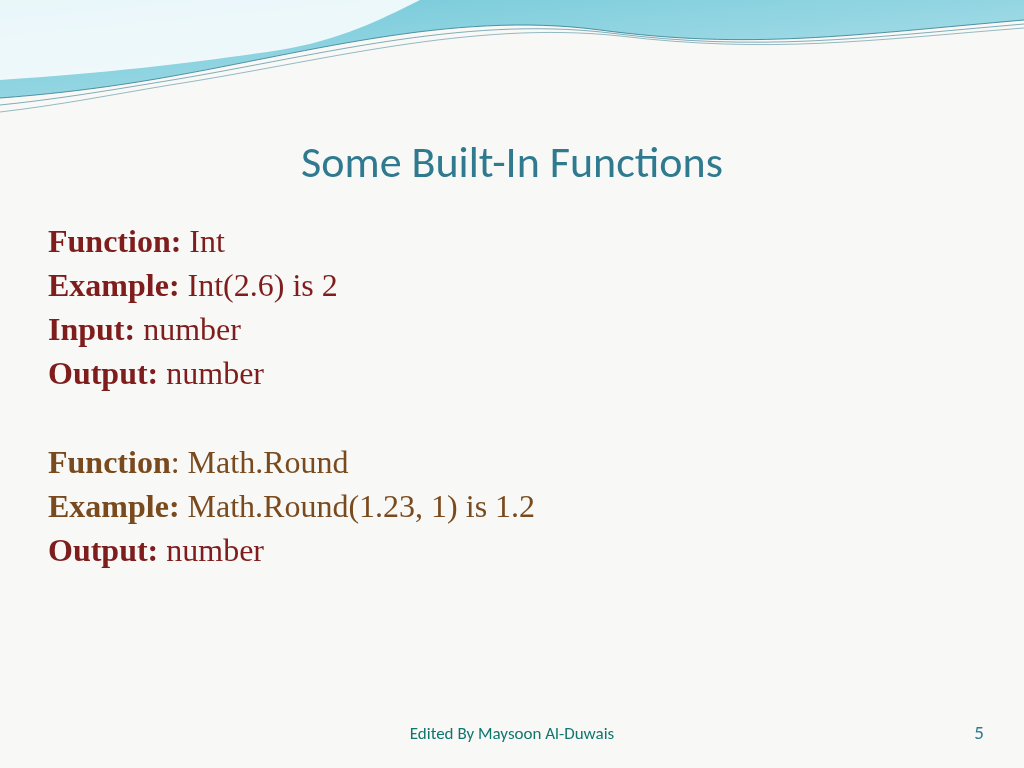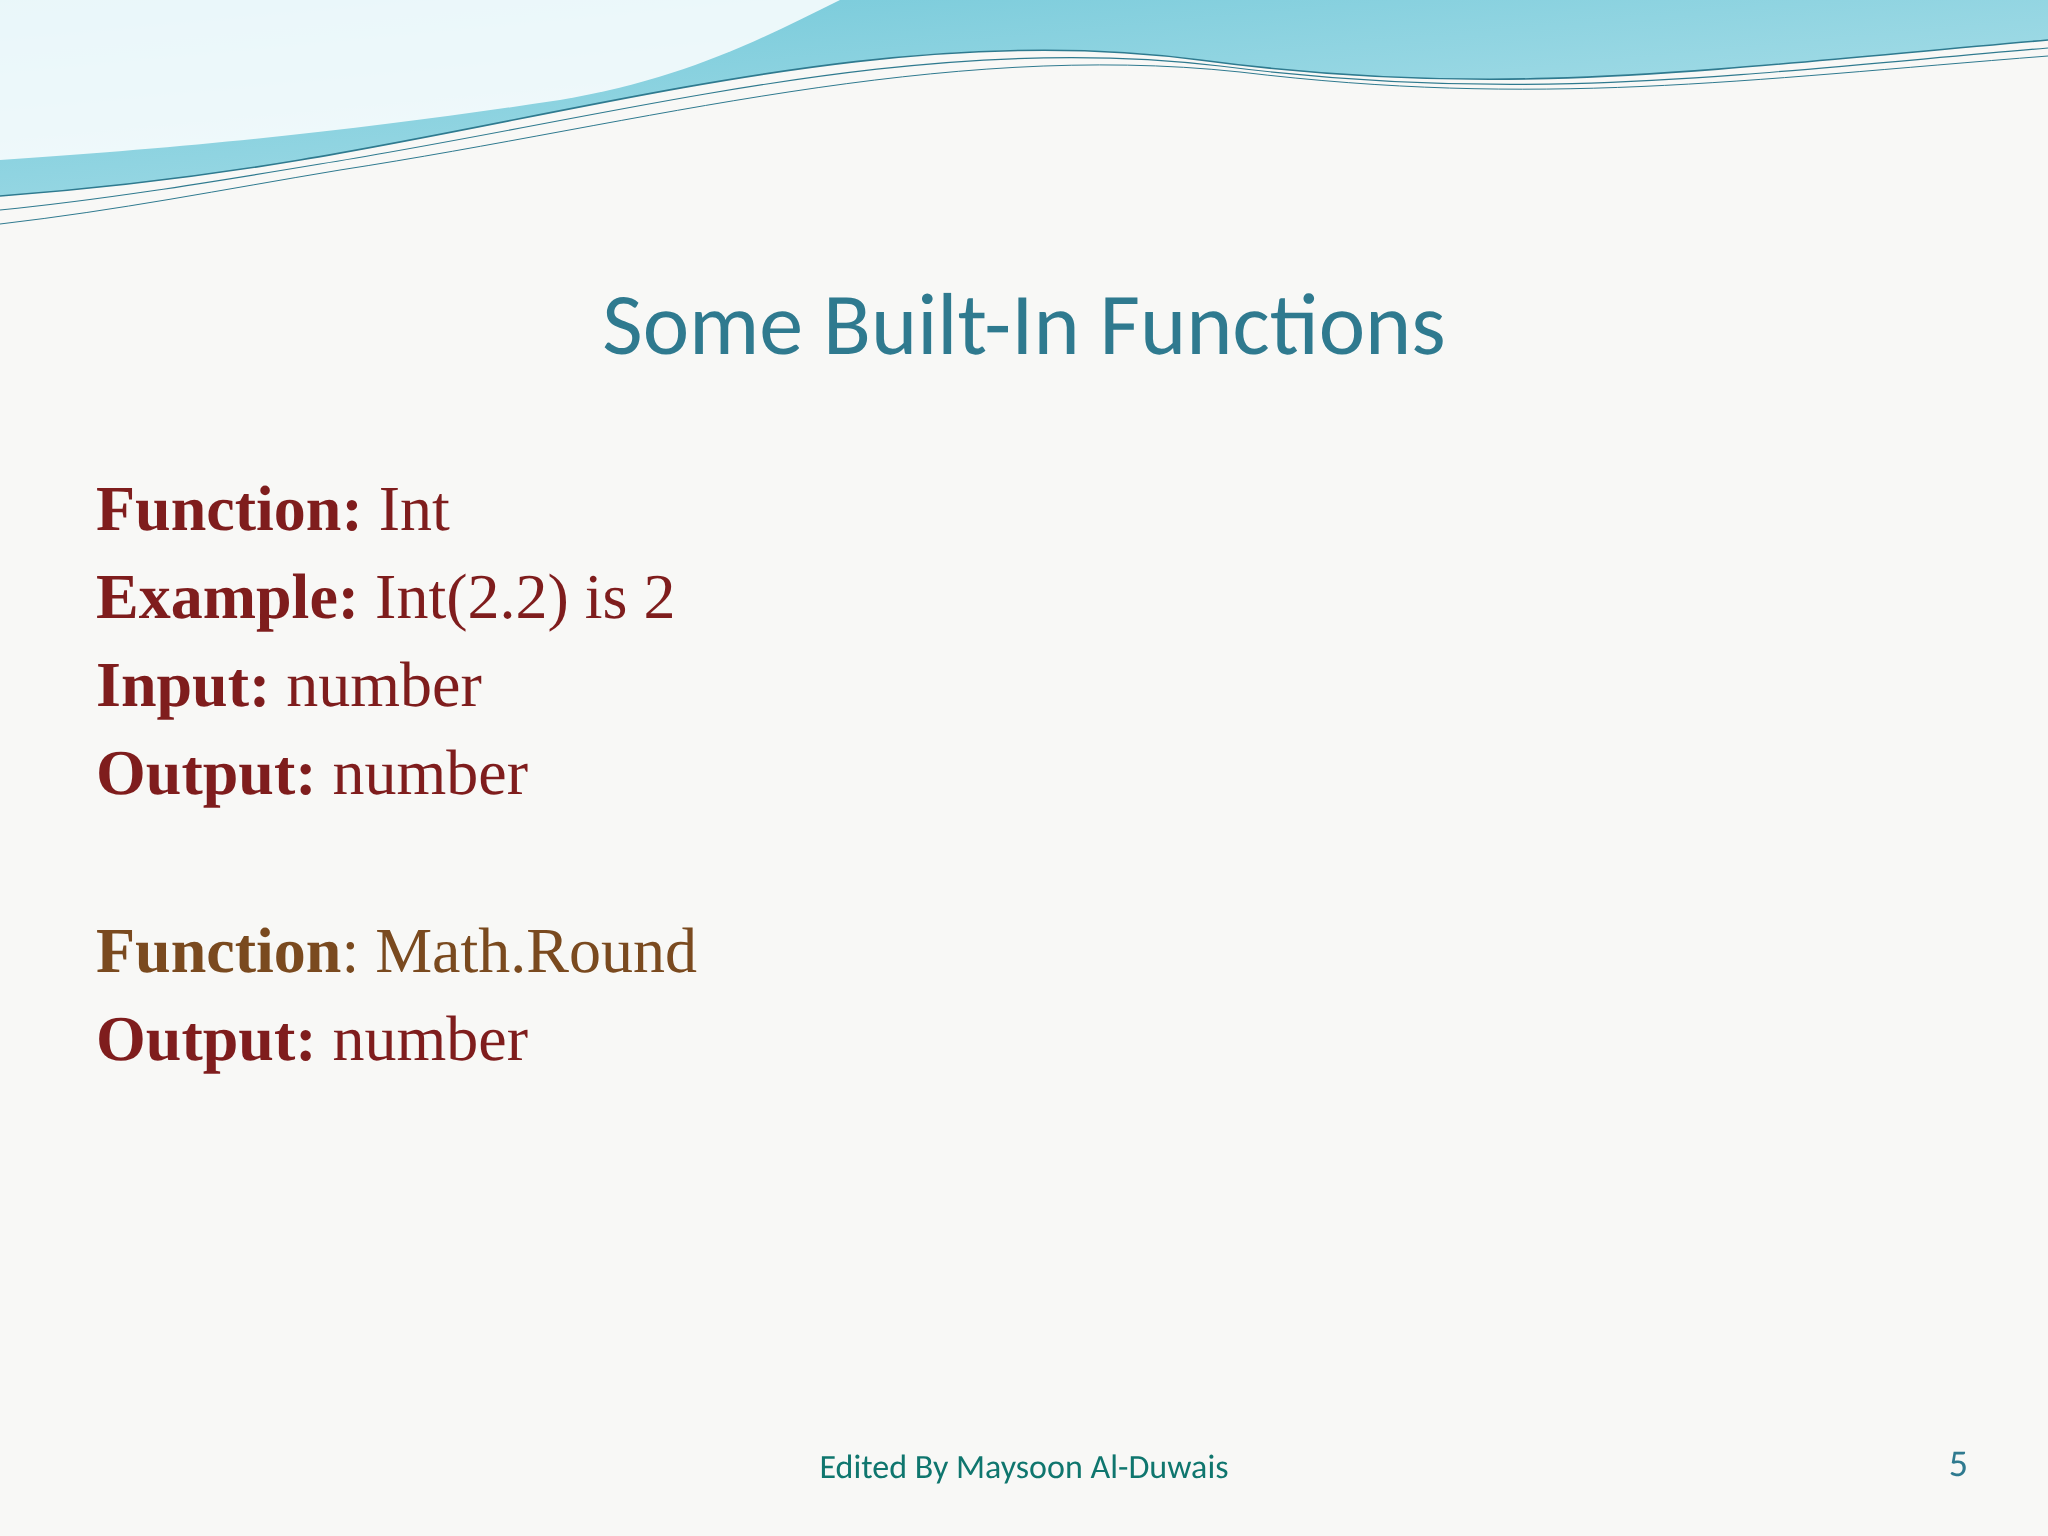--- a/index.html
+++ b/index.html
@@ -27,21 +27,21 @@
       position: relative;
       z-index: 2;
       padding-top: 135px;
     }
     .title {
       text-align: center;
       color: #2f7a8f;
       font-size: 44px;
       font-weight: normal;
       font-family: Calibri, 'Segoe UI', sans-serif;
-      margin-bottom: 43px;
+      margin-bottom: 30px;
     }
     .body-content {
       padding-left: 48px;
       padding-right: 48px;
     }
     .line {
       font-size: 32px;
       line-height: 1.38;
       color: #7f1d1d;
     }
@@ -94,34 +94,37 @@
 </svg>
 
 <div class="content">
   <h1 class="title">Some Built-In Functions</h1>
 
   <div class="body-content">
     <div class="line">
       <span class="label">Function: </span><span>Int</span>
     </div>
     <div class="line">
-      <span class="label">Example: </span><span>Int(2.2) is 2</span>
+      <span class="label">Example: </span><span>Int(2.6) is 2</span>
     </div>
     <div class="line">
       <span class="label">Input: </span><span>number</span>
     </div>
     <div class="line">
       <span class="label">Output: </span><span>number</span>
     </div>
 
     <div class="spacer"></div>
 
     <div class="line brown">
       <span class="label">Function</span><span>: </span><span>Math.Round</span>
     </div>
+    <div class="line brown">
+      <span class="label">Example: </span><span>Math.Round(1.23, 1) is 1.2</span>
+    </div>
     <div class="line">
       <span class="label">Output: </span><span>number</span>
     </div>
   </div>
 </div>
 
 <div class="footer">
   <span class="footer-text">Edited By Maysoon Al-Duwais</span>
 </div>
 <div class="page-number">5</div>

